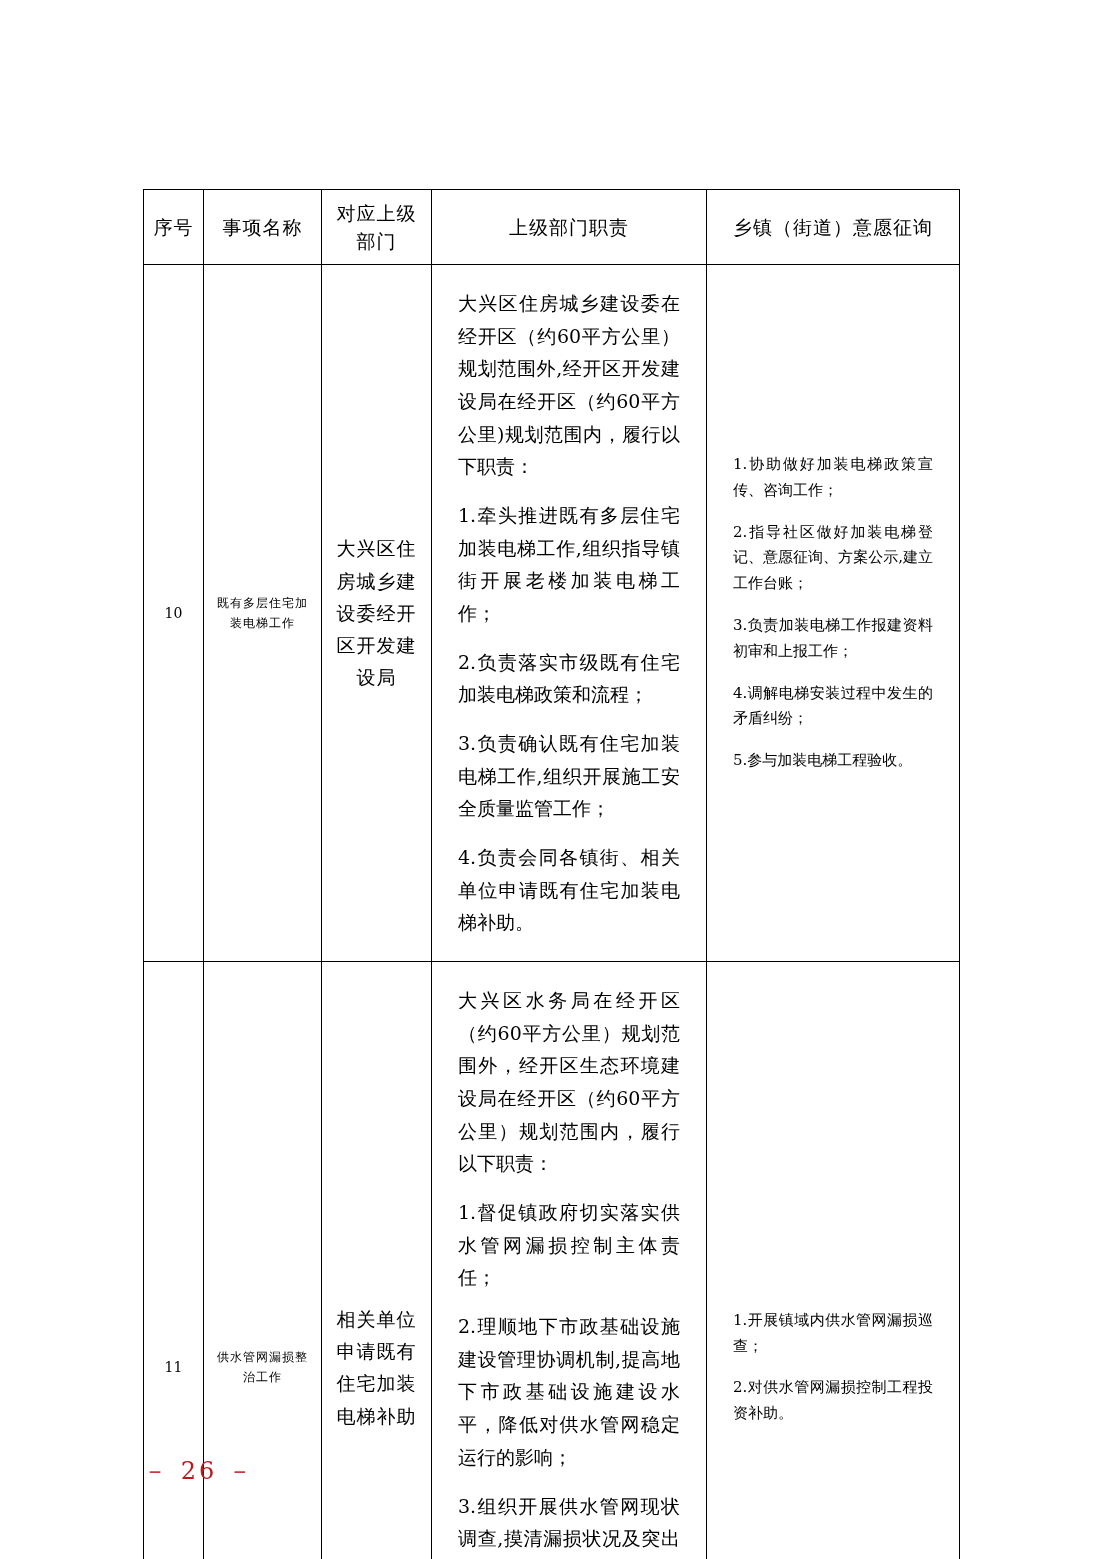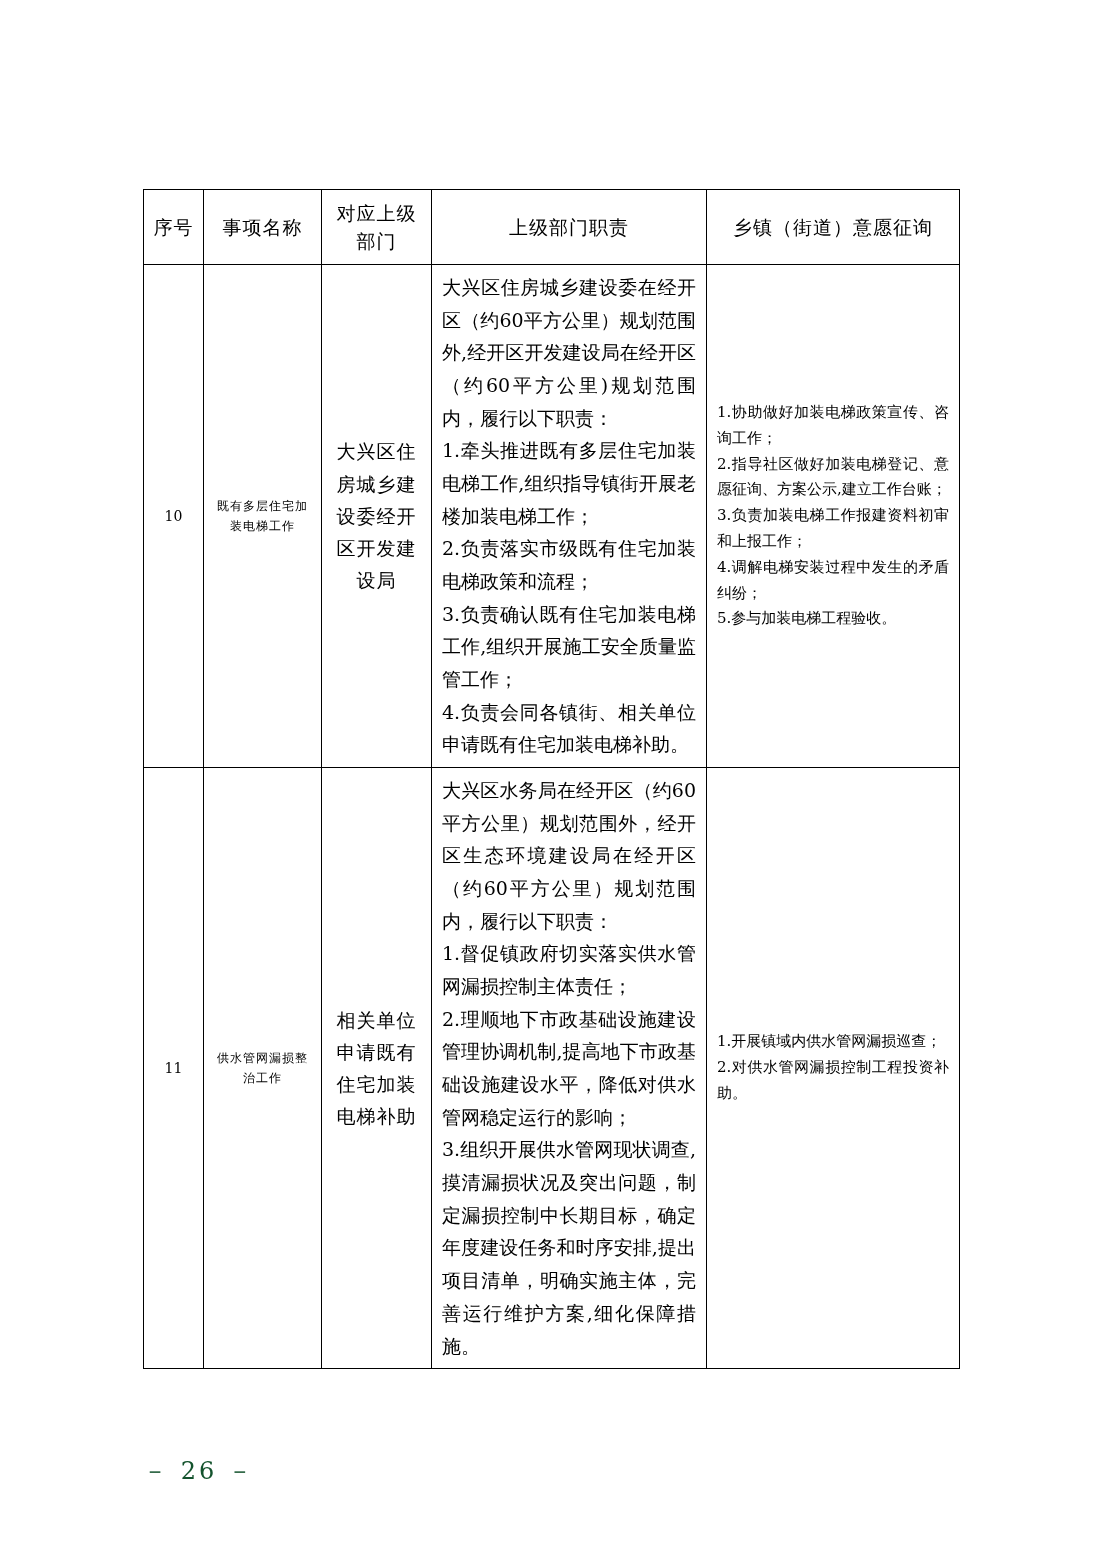--- a/index.html
+++ b/index.html
@@ -72,34 +72,34 @@
     letter-spacing: 0px;
   }
   .cell-coop {
     text-align: left;
     font-size: 15px;
     line-height: 1.72;
     vertical-align: middle;
     letter-spacing: 0px;
   }
   .cell-duty .para, .cell-coop .para {
-    margin: 0;
+    margin: 16px;
     text-align: justify;
     text-justify: inter-ideograph;
   }
   .row-10 .cell-duty, .row-10 .cell-coop { padding-left: 10px; padding-right: 10px; }
   .row-11 .cell-duty, .row-11 .cell-coop { padding-left: 10px; padding-right: 10px; }
   .page-number {
     position: absolute;
     left: 143px;
     top: 1455px;
     width: 200px;
     font-size: 24px;
     letter-spacing: 3px;
-    color: #14532d;
+    color: #b91c1c;
   }
 </style>
 </head>
 <body>
 
 <div class="page">
 
   <table class="doc-table">
     <colgroup>
       <col class="col-seq">

